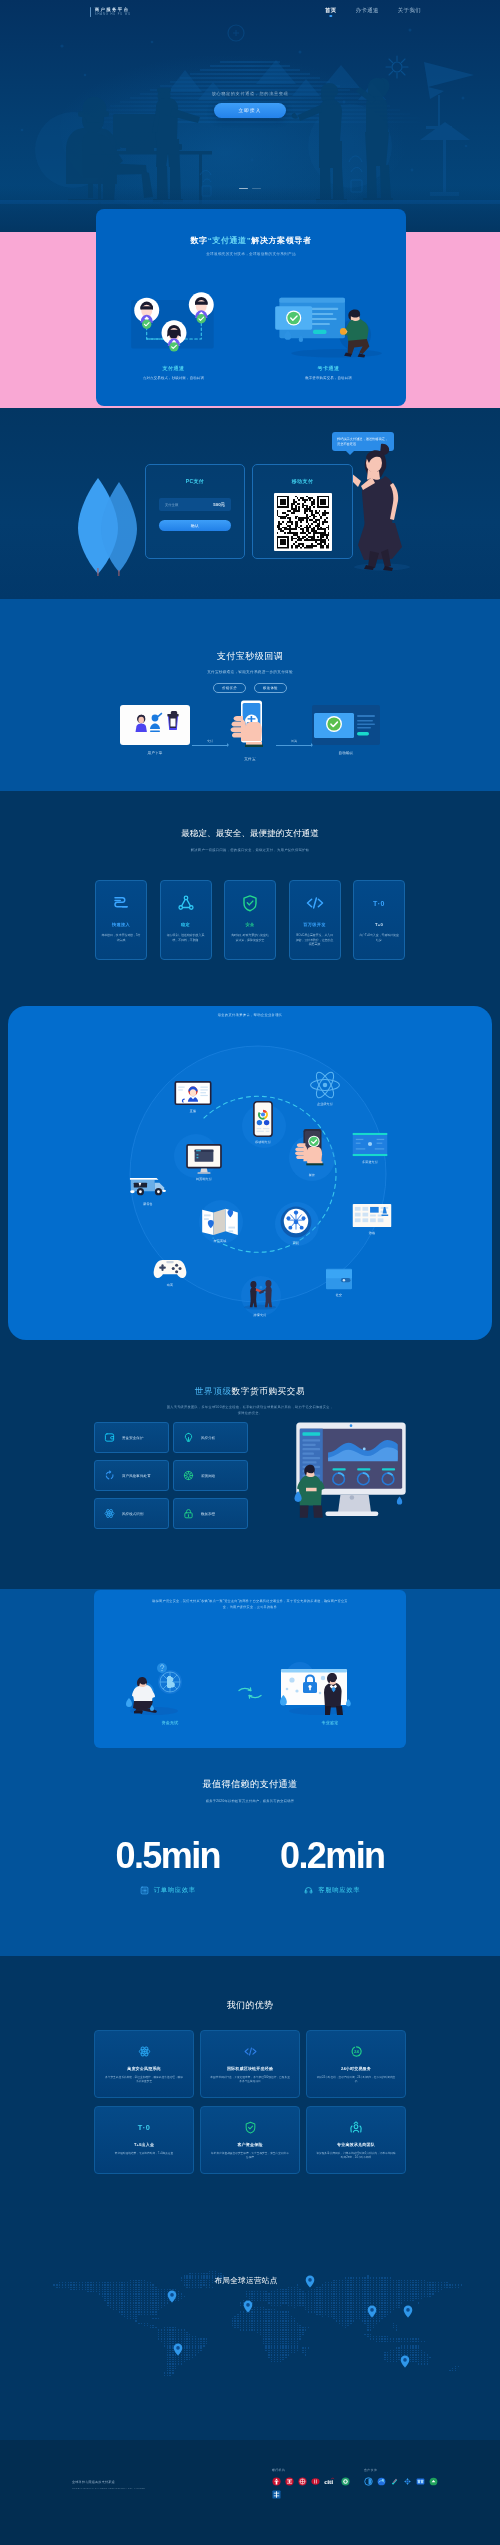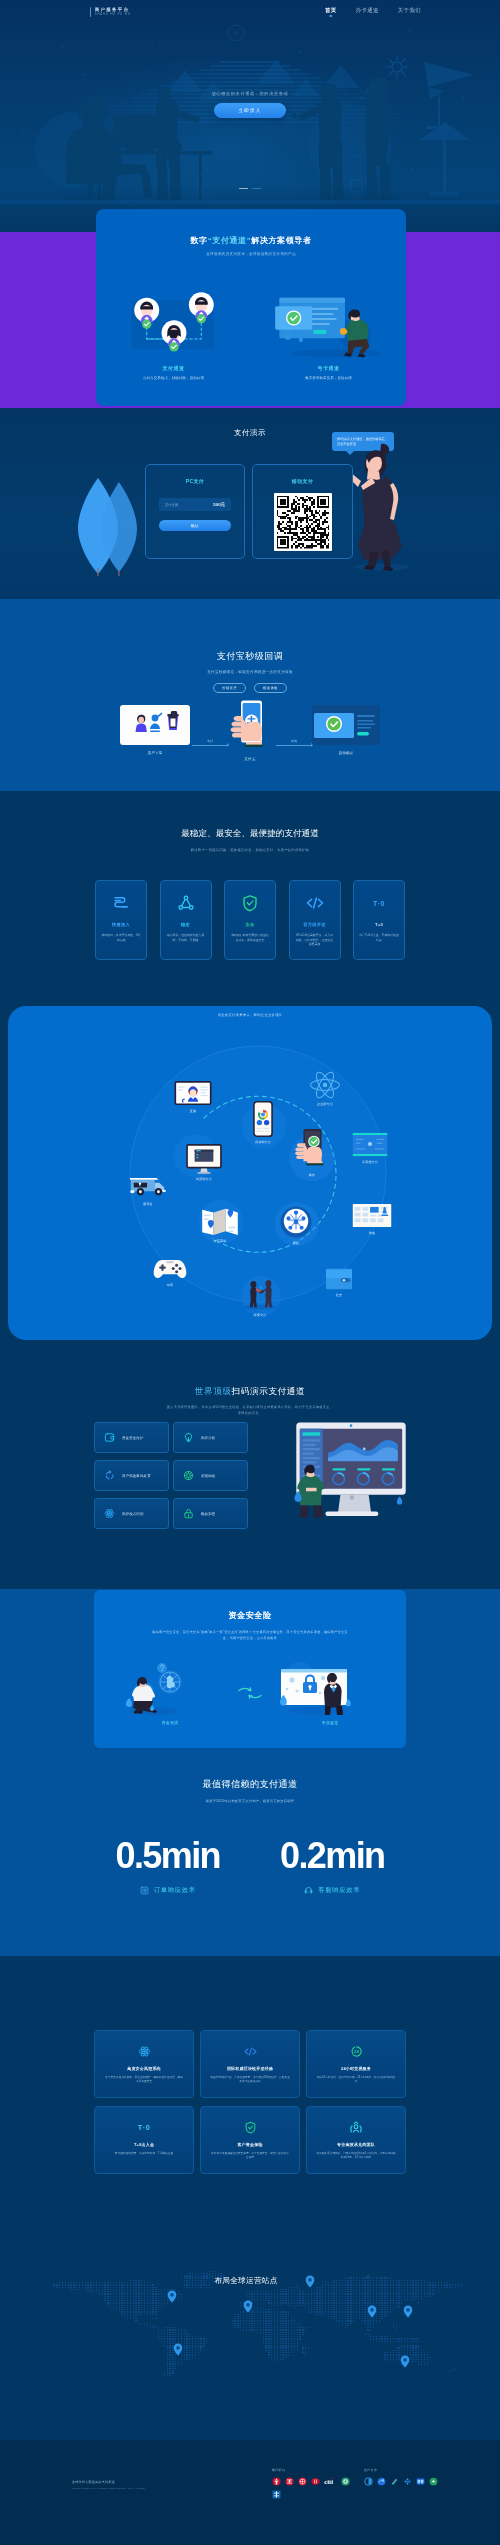--- a/index.html
+++ b/index.html
@@ -22,21 +22,21 @@
 .nav a.active{color:#fff;font-weight:600}
 .nav a.active:after{content:"";position:absolute;left:50%;transform:translateX(-50%);bottom:0;width:3.4px;height:1.8px;background:#3a9df5;border-radius:1px}
 .hero-inner{position:absolute;left:0;right:0;top:85px;text-align:center;z-index:10}
 .hero-title{font-size:10.5px;font-weight:700;letter-spacing:1.2px;color:#fff;line-height:13px}
 .hero-sub{font-size:4.2px;color:#9dbbd4;margin-top:6px;letter-spacing:.6px}
 .hero-btn{margin-top:7px;display:inline-block;width:72px;height:15px;line-height:15px;border-radius:8px;background:linear-gradient(180deg,#3d9ef8,#2482ea);font-size:4.6px;color:#fff;letter-spacing:1.2px;box-shadow:0 2px 7px rgba(0,20,50,.3);border:none;cursor:pointer;font-family:inherit}
 .hero-dots{position:absolute;left:0;right:0;top:188px;display:flex;justify-content:center;gap:4px;z-index:12}
 .hero-dots i{width:9px;height:1.4px;background:rgba(255,255,255,.22);border-radius:1px;display:block}
 .hero-dots i.on{background:rgba(255,255,255,.6)}
 
-.leader{height:176px;background:#6d28d9;overflow:visible;z-index:2}
+.leader{height:176px;background:#f9a8d4;overflow:visible;z-index:2}
 .leader-card{position:absolute;left:96px;top:-23px;width:310px;height:197px;background:#0063c1;border-radius:8px}
 .sec-title{text-align:center;font-size:8px;font-weight:700;letter-spacing:.6px;color:#fff}
 .sec-sub{text-align:center;font-size:3.6px;color:#b6d7f5;margin-top:6px;letter-spacing:.3px}
 .leader-card .sec-title{padding-top:26px}
 .leader-card .sec-sub{color:#9ec9ee}
 .leader-cols{display:flex;margin-top:12px}
 .leader-col{width:50%;text-align:center}
 .leader-col h4{font-size:5px;color:#4dd4f0;font-weight:700;letter-spacing:.5px;margin-top:5px}
 .leader-col p{font-size:3.4px;color:#c4ddf5;margin-top:5px;letter-spacing:.2px}
 .leader-art{height:92px;display:flex;align-items:flex-end;justify-content:center}
@@ -385,21 +385,20 @@
           </g>
         </svg>
         </div>
         <h4>号卡通道</h4>
         <p>数字货币购买交易，自动回调</p>
       </div>
     </div>
   </div>
 </section>
 <section class="demo">
-  <div class="sec-title">支付演示</div>
   <svg class="demo-art-left" width="64" height="100" viewBox="0 0 64 100" style="position:absolute;left:76px;top:68px">
     <path d="M22 2C10 18 2 38 2 52s8 32 20 46c12-14 20-32 20-46S34 18 22 2z" fill="#3c9ff2"></path>
     <path d="M43 6C32 22 25 40 25 53s7 30 18 43c11-13 18-30 18-43S54 22 43 6z" fill="#3a9bee" opacity="0.82"></path>
     <rect x="21.2" y="92" width="1.4" height="18" fill="#a05e6a" opacity="0.8"></rect>
     <rect x="42.2" y="94" width="1.4" height="16" fill="#a05e6a" opacity="0.8"></rect>
     <path d="M21 103c-4 0-6 3-6 5 3 2 6 0 6-2z" fill="#3c9ff2"></path>
   </svg>
   <div class="bubble">扫码演示支付通道，通道价格稳定，资金不会延迟</div>
   <svg class="demo-art-right" width="58" height="140" viewBox="0 0 58 140" style="position:absolute;left:352px;top:23px">
     <ellipse cx="30" cy="136" rx="28" ry="3.5" fill="#0b4884" opacity="0.55"></ellipse>
@@ -1041,21 +1040,21 @@
  <rect x="17" y="11" width="10.5" height="4.6" rx="2.3" fill="#1b6ab5"></rect>
  <circle cx="20.4" cy="13.3" r="1.3" fill="#cfe3f5"></circle>
 </svg>
           </div>
       <div class="lab">社交</div>
     </div>
     <div class="sec-sub">最全的支付场景覆盖，帮助企业业务增长</div>
   </div>
 </section>
 <section class="risk">
-  <div class="sec-title"><span style="color:#4db8f5">世界顶级</span><span>扫码演示支付通道</span></div>
+  <div class="sec-title"><span style="color:#4db8f5">世界顶级</span><span>数字货币购买交易</span></div>
   <div class="sec-sub">国人天天级开发团队，多年全球500强企业经验，联手银行级别全球最新风控系统，助力千亿交易体验安全，保障您的资金。</div>
   <div class="risk-grid">
     <div class="risk-item">
       <svg width="11" height="11" viewBox="0 0 24 24" fill="none" stroke="#16c8f5" stroke-width="2" stroke-linecap="round" stroke-linejoin="round">
         <rect x="3" y="4" width="18" height="16" rx="3.5"></rect>
             <path d="M21 10h-4a2.6 2.6 0 0 0 0 5.2h4"></path>
       </svg>
       <span>资金安全保护</span>
     </div>
     <div class="risk-item">
@@ -1150,21 +1149,20 @@
       <path d="M17 74h12v4H17z" fill="#f6c9b6"></path>
       <path d="M10 94h10l-1 14h-9zM25 94h10l1 14h-10z" fill="#26243a"></path>
     </g>
     <path d="M4 86c0-4 4-8 4-8s4 4 4 8a4 4 0 0 1-8 0z" fill="#2b8ce8"></path>
     <path d="M120 90c0-3 3-6 3-6s3 3 3 6a3 3 0 0 1-6 0z" fill="#2b8ce8"></path>
   </svg>
   </div>
 </section>
 <section class="fund">
   <div class="fund-panel">
-    <div class="sec-title">资金安全险</div>
     <div class="sec-sub">确保商户资金安全，我们支付从“收钱”概念一致“资金走向”的商务平台交易所处交易业务，基于资金支撑的多渠道，确保商户资金安全，为用户提供安全，更可靠的服务</div>
     <div class="fund-row">
       <div class="fund-col">
         <svg width="70" height="60" viewBox="0 0 70 60">
           <ellipse cx="36" cy="55" rx="24" ry="4" fill="#0a5cb8" opacity="0.45"></ellipse>
           <path d="M16 36c0-6 5-10 10-10s10 4 10 10c0 7-10 14-10 14S16 43 16 36z" fill="#2f97ea" opacity="0.55"></path>
           <circle cx="52" cy="26" r="12" fill="#1f7fe0" opacity="0.5"></circle>
           <g stroke="#6ec0f7" stroke-width="0.7" fill="none" opacity="0.9">
             <circle cx="52" cy="26" r="10"></circle>
                 <path d="M42 26h20M52 16v20M45 19l14 14M59 19L45 33"></path>
@@ -1253,20 +1251,21 @@
           <path d="M4 14v-2a8 8 0 0 1 16 0v2"></path>
           <path d="M4 12.5h2.6a1 1 0 0 1 1 1v4a1 1 0 0 1-1 1H4z"></path>
           <path d="M20 12.5h-2.6a1 1 0 0 0-1 1v4a1 1 0 0 0 1 1H20z"></path>
         </svg>
         <span>客服响应效率</span>
       </div>
     </div>
   </div>
 </section>
 <section class="adv">
+  <div class="sec-title">我们的优势</div>
   <div class="adv-grid">
     <div class="adv-card">
       <div class="adv-ic">
         <svg width="13" height="13" viewBox="0 0 24 24" fill="none" stroke="#2aa8f5" stroke-width="1.6">
           <circle cx="12" cy="12" r="2.4" fill="#2aa8f5" stroke="none"></circle>
           <ellipse cx="12" cy="12" rx="9.6" ry="4"></ellipse>
           <ellipse cx="12" cy="12" rx="9.6" ry="4" transform="rotate(60 12 12)"></ellipse>
           <ellipse cx="12" cy="12" rx="9.6" ry="4" transform="rotate(120 12 12)"></ellipse>
         </svg>
       </div>

